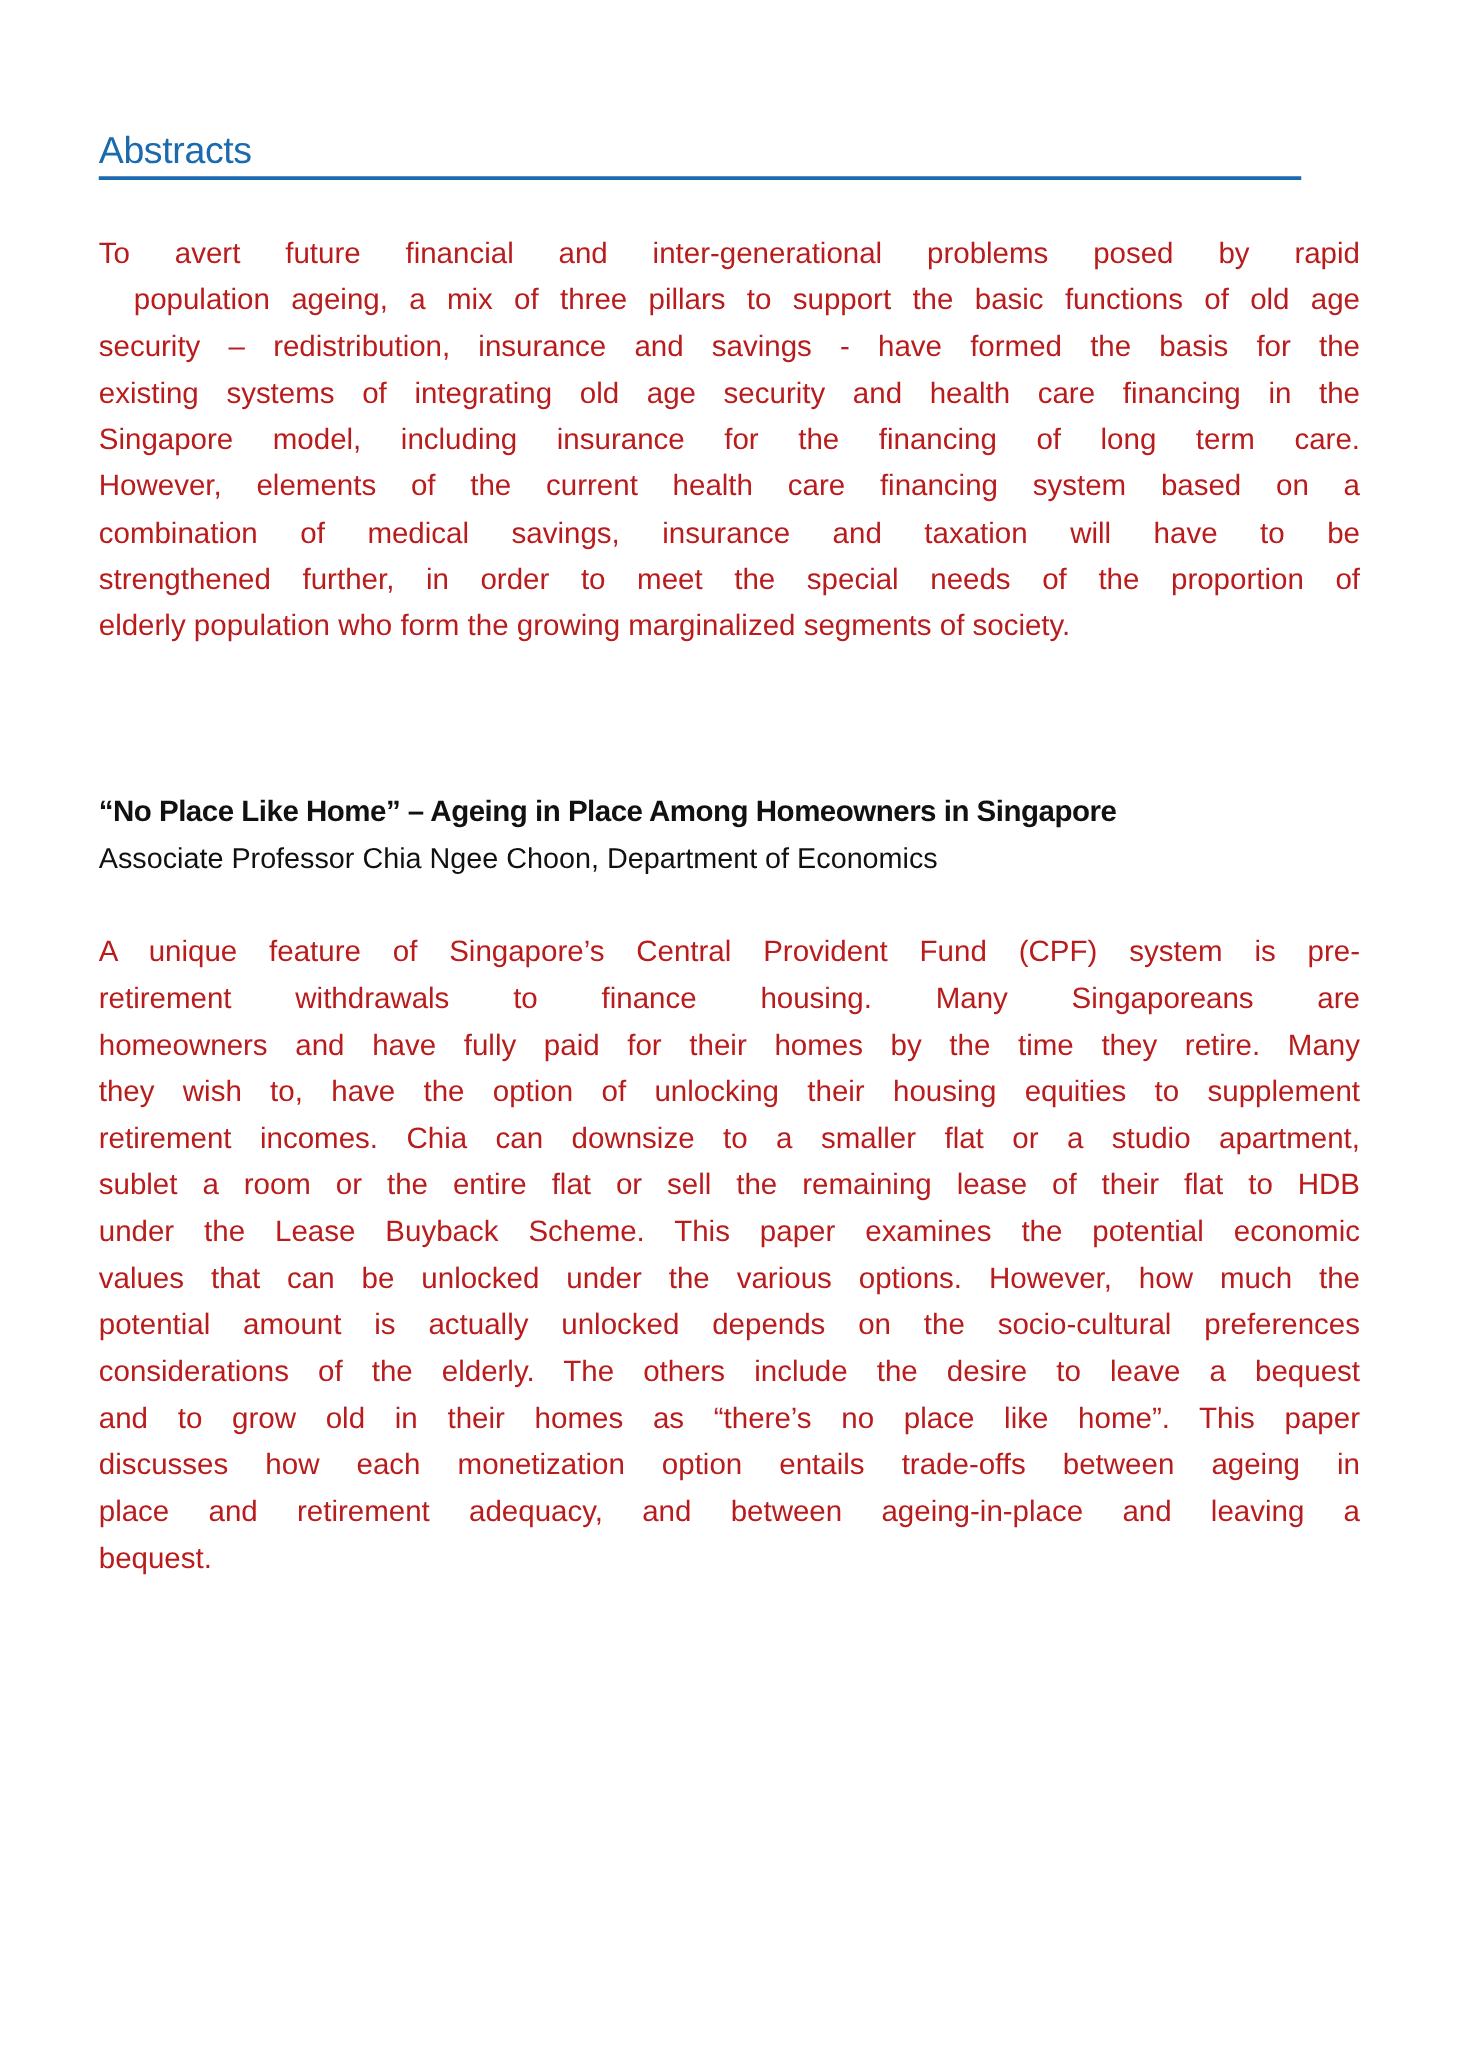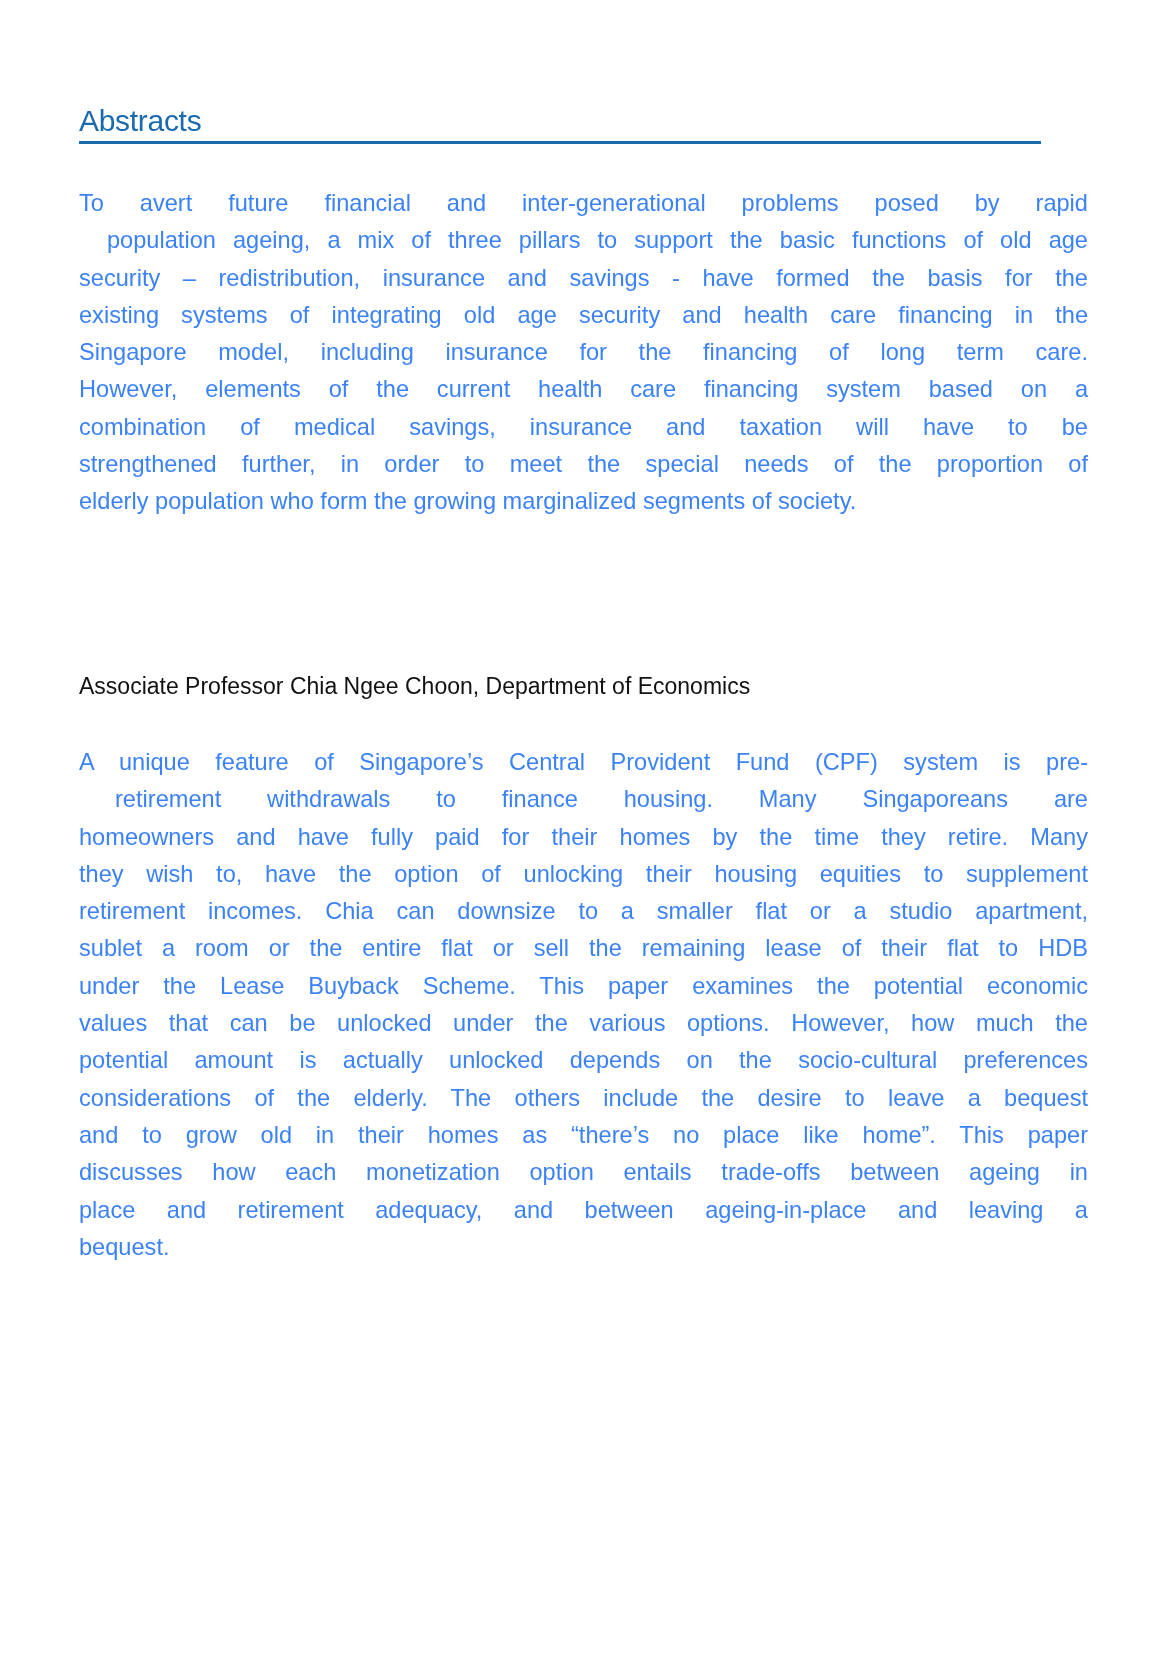--- a/index.html
+++ b/index.html
@@ -44,21 +44,21 @@
       top: 37px;
       width: 962px;
       height: 3px;
       background: #1a6aad;
     }
     .para {
       position: absolute;
       left: 79px;
       width: 1009px;
       font-size: 23.6px;
-      color: #3b82f6;
+      color: #b91c1c;
     }
     .line {
       display: block;
       height: 37.3px;
       line-height: 37.3px;
       white-space: nowrap;
       text-align: justify;
       text-align-last: justify;
       overflow: visible;
     }
@@ -104,25 +104,26 @@
     <span class="line" style="display: block; word-spacing: 0px; margin-left: 28px;">population ageing, a mix of three pillars to support the basic functions of old age</span>
     <span class="line" style="display: block; word-spacing: 0px;">security – redistribution, insurance and savings - have formed the basis for the</span>
     <span class="line" style="display: block; word-spacing: 0px;">existing systems of integrating old age security and health care financing in the</span>
     <span class="line" style="display: block; word-spacing: 0px;">Singapore model, including insurance for the financing of long term care.</span>
     <span class="line" style="display: block; word-spacing: 0px;">However, elements of the current health care financing system based on a</span>
     <span class="line" style="display: block; word-spacing: 0px;">combination of medical savings, insurance and taxation will have to be</span>
     <span class="line" style="display: block; word-spacing: 0px;">strengthened further, in order to meet the special needs of the proportion of</span>
     <span class="line last" style="display: block;">elderly population who form the growing marginalized segments of society.</span>
   </div>
 
+  <div class="paper-title">“No Place Like Home” – Ageing in Place Among Homeowners in Singapore</div>
   <div class="paper-author">Associate Professor Chia Ngee Choon, Department of Economics</div>
 
   <div class="para" id="abstract-2">
     <span class="line" style="display: block; word-spacing: 0px;">A unique feature of Singapore’s Central Provident Fund (CPF) system is pre-</span>
-    <span class="line" style="display: block; word-spacing: 0px; margin-left: 36px;">retirement withdrawals to finance housing.  Many Singaporeans are</span>
+    <span class="line" style="display: block; word-spacing: 0px;">retirement withdrawals to finance housing.  Many Singaporeans are</span>
     <span class="line" style="display: block; word-spacing: 0px;">homeowners and have fully paid for their homes by the time they retire.  Many</span>
     <span class="line" style="display: block; word-spacing: 0px;">they wish to, have the option of unlocking their housing equities to supplement</span>
     <span class="line" style="display: block; word-spacing: 0px;">retirement incomes.  Chia can downsize to a smaller flat or a studio apartment,</span>
     <span class="line" style="display: block; word-spacing: 0px;">sublet a room or the entire flat or sell the remaining lease of their flat to HDB</span>
     <span class="line" style="display: block; word-spacing: 0px;">under the Lease Buyback Scheme.  This paper examines the potential economic</span>
     <span class="line" style="display: block; word-spacing: 0px;">values that can be unlocked under the various options.  However, how much the</span>
     <span class="line" style="display: block; word-spacing: 0px;">potential amount is actually unlocked depends on the socio-cultural preferences</span>
     <span class="line" style="display: block; word-spacing: 0px;">considerations of the elderly. The others include the desire to leave a bequest</span>
     <span class="line" style="display: block; word-spacing: 0px;">and to grow old in their homes as “there’s no place like home”.  This paper</span>
     <span class="line" style="display: block; word-spacing: 0px;">discusses how each monetization option entails trade-offs between ageing in</span>

